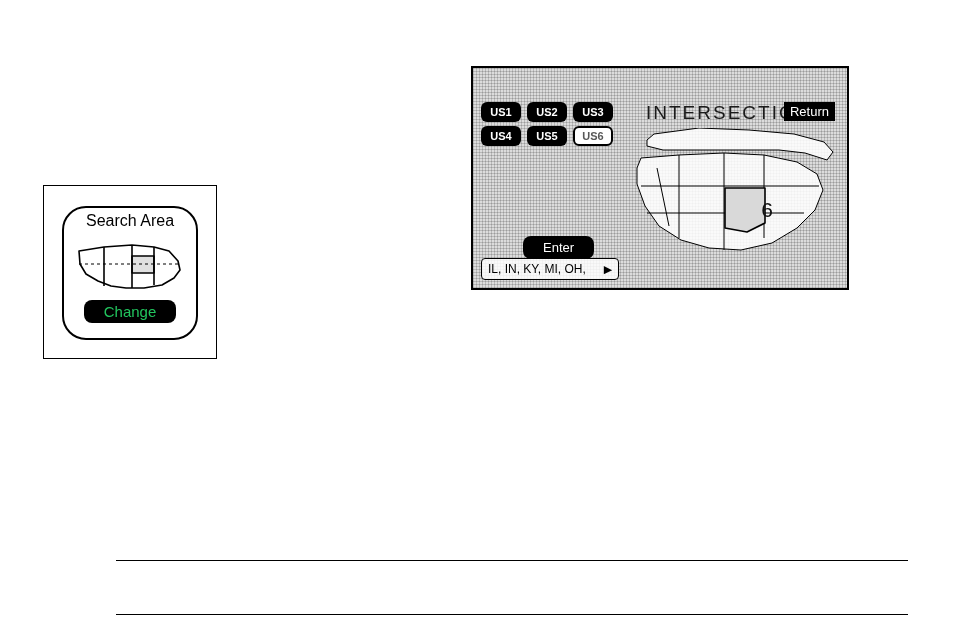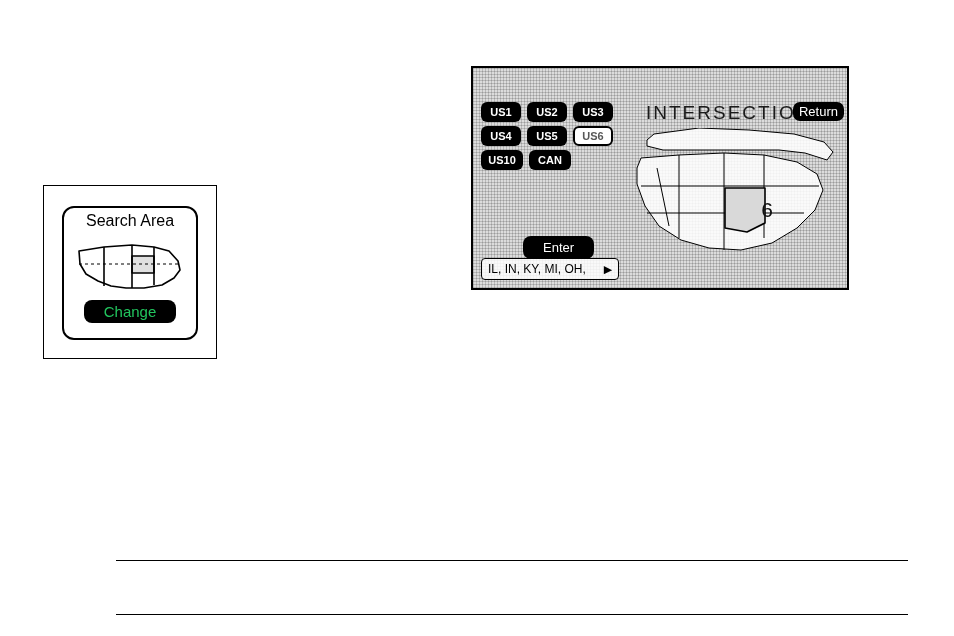--- a/index.html
+++ b/index.html
@@ -22,21 +22,21 @@
     border: 1px solid #000;
     background: #fff;
   }
   .left-inner {
     position: absolute;
     left: 18px;
     top: 20px;
     right: 18px;
     bottom: 18px;
     border: 2.5px solid #000;
-    border-radius: 12px;
+    border-radius: 24px;
     background: #fff;
   }
   .search-area-title {
     text-align: center;
     font-size: 16px;
     margin-top: 4px;
     font-weight: 400;
   }
   .mini-map {
     display: block;
@@ -111,25 +111,25 @@
     top: 34px;
     left: 173px;
     font-size: 19px;
     letter-spacing: 2px;
     color: #1b1b1b;
   }
 
   .return-btn {
     position: absolute;
     top: 34px;
-    right: 3px;
-    background: #000;
-    color: #fff;
-    border: none;
-    border-radius: 7px;
+    right: 12px;
+    background: #000;
+    color: #fff;
+    border: none;
+    border-radius: 0;
     font-size: 13px;
     padding: 2px 6px;
     cursor: pointer;
   }
 
   .region-grid {
     position: absolute;
     top: 34px;
     left: 8px;
     width: 166px;
@@ -250,24 +250,20 @@
     <div class="region-row">
       <button class="region-btn">US1</button>
       <button class="region-btn">US2</button>
       <button class="region-btn">US3</button>
     </div>
     <div class="region-row">
       <button class="region-btn">US4</button>
       <button class="region-btn">US5</button>
       <button class="region-btn selected">US6</button>
     </div>
-    <div class="region-row">
-      <button class="region-btn wide">US10</button>
-      <button class="region-btn wide">CAN</button>
-    </div>
   </div>
 
   <button class="enter-btn">Enter</button>
 
   <div class="state-strip">
     <span>IL, IN, KY, MI, OH,</span>
     <span class="arrow">▶</span>
   </div>
 
   <svg class="big-map" width="210" height="150" viewBox="0 0 210 150">

